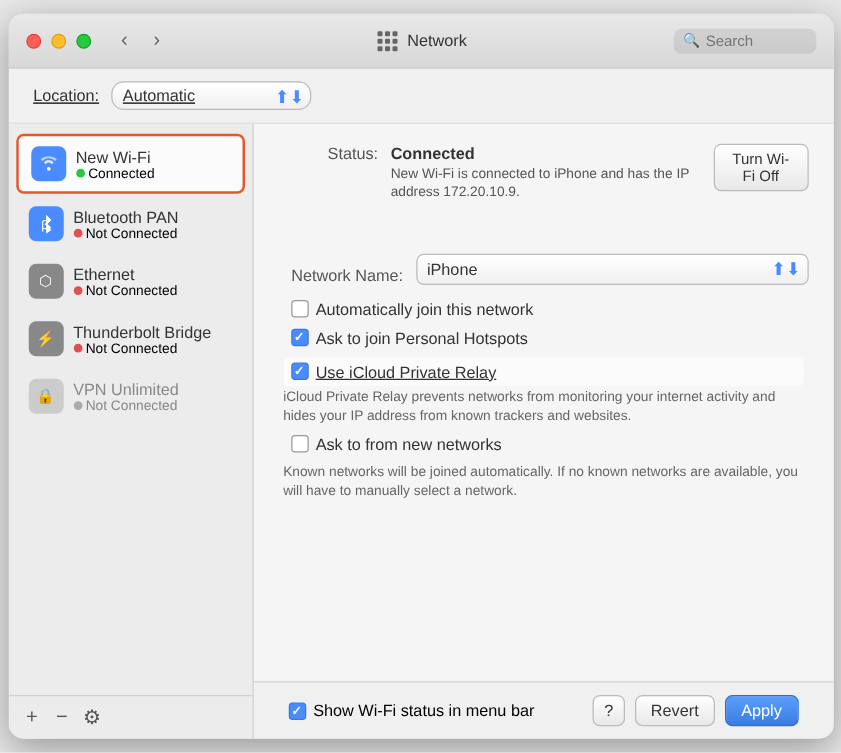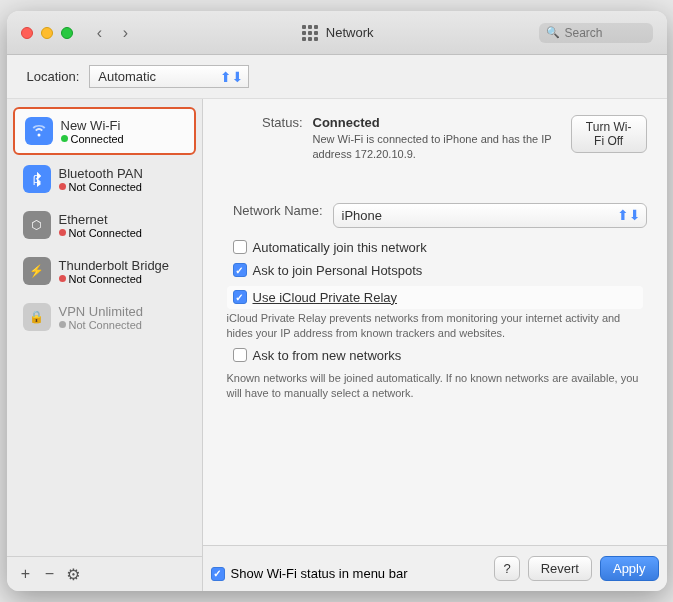--- a/index.html
+++ b/index.html
@@ -76,27 +76,28 @@
     }
     .main-content {
       display: flex; flex: 1; overflow: hidden;
     }
     .top-bar {
       padding: 10px 20px;
       display: flex; align-items: center; gap: 10px;
       background: #f0f0f0;
       border-bottom: 1px solid #ddd;
       flex-shrink: 0;
+      text-decoration: underline;
     }
     .location-label { color: #333; font-size: 13px; }
     .location-select {
       appearance: none;
       background: linear-gradient(to bottom, #fff, #f0f0f0);
       border: 1px solid #bbb;
-      border-radius: 0;
+      border-radius: 10px;
       padding: 3px 24px 3px 8px;
       font-size: 13px;
       color: #333;
       cursor: pointer;
       width: 160px;
       position: relative;
     }
     .select-wrapper {
       position: relative; display: inline-flex; align-items: center;
     }
@@ -154,21 +155,21 @@
       margin-left: auto;
       background: linear-gradient(to bottom, #fff, #e8e8e8);
       border: 1px solid #bbb;
       border-radius: 6px;
       padding: 4px 10px;
       font-size: 12px;
       cursor: pointer;
       color: #333;
     }
     .field-row {
-      display: flex; align-items: flex-start; gap: 10px; margin-bottom: 10px; margin-top: 40px;
+      display: flex; align-items: flex-end; gap: 10px; margin-bottom: 10px; margin-top: 40px;
     }
     .field-label { color: #555; font-size: 13px; width: 100px; text-align: right; flex-shrink: 0; }
     .field-select-wrapper { position: relative; flex: 1; }
     .field-select {
       appearance: none;
       background: linear-gradient(to bottom, #fff, #f0f0f0);
       border: 1px solid #bbb;
       border-radius: 6px;
       padding: 4px 24px 4px 8px;
       font-size: 13px;
@@ -198,22 +199,22 @@
     }
     .cb-label { font-size: 13px; color: #333; }
     .cb-underline { text-decoration: underline; }
     .cb-desc { font-size: 11px; color: #666; margin-left: 4px; margin-top: 2px; margin-bottom: 6px; line-height: 1.4; }
     .relay-highlight {
       background: rgba(255,255,255,0.7);
       border-radius: 4px;
       padding: 4px 6px;
     }
     .bottom-bar {
-      padding: 10px 8px;
-      display: flex; align-items: flex-end; justify-content: space-between;
+      padding: 10px 28px;
+      display: flex; align-items: center; justify-content: space-between;
       border-top: 1px solid #d0d0d0;
       background: #f0f0f0;
       flex-shrink: 0;
     }
     .show-wifi-row {
       display: flex; align-items: center; gap: 6px;
     }
     .bottom-right {
       display: flex; gap: 8px; align-items: center;
     }

